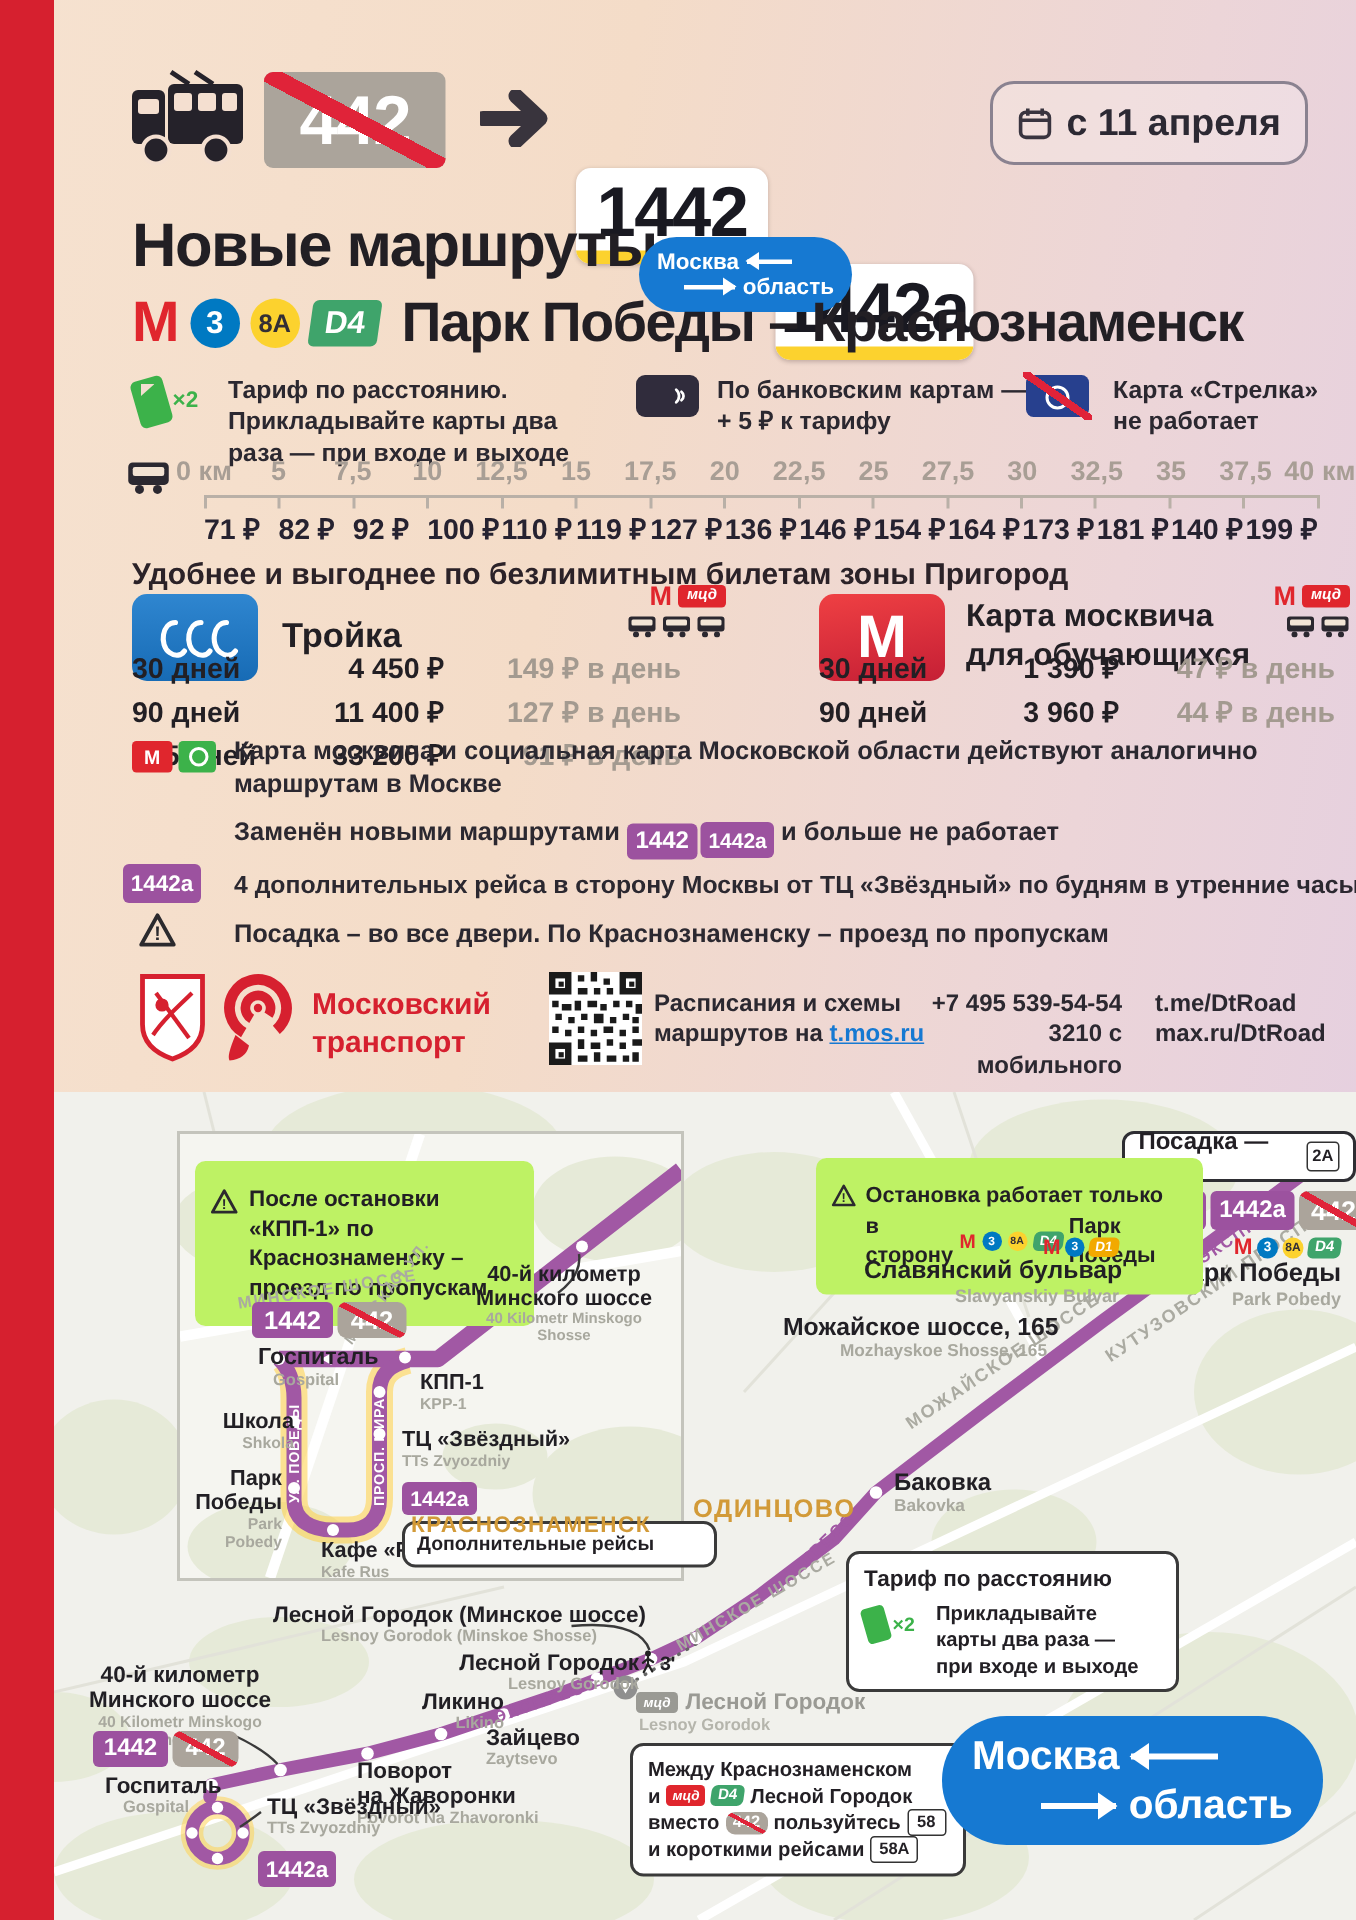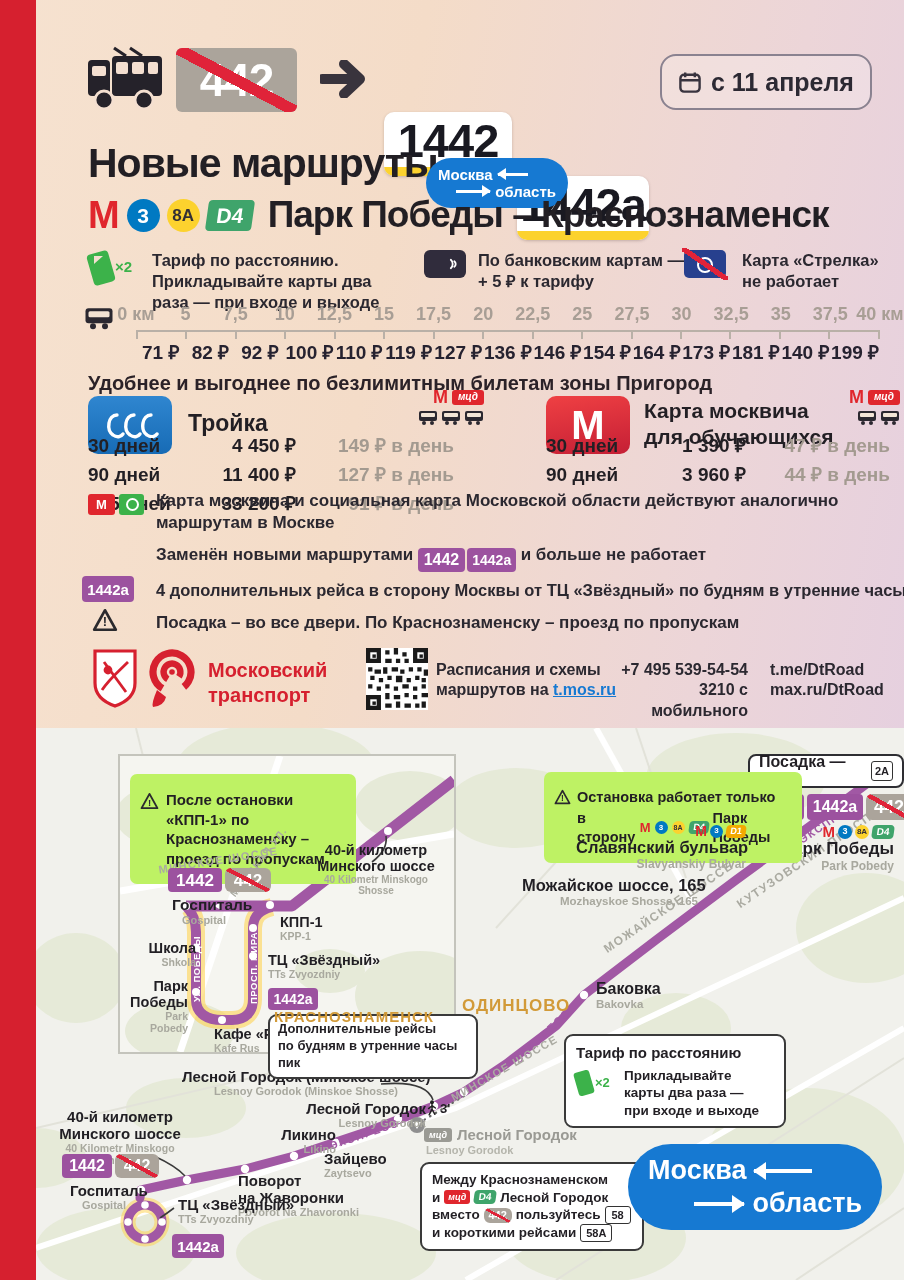--- a/index.html
+++ b/index.html
@@ -35,21 +35,21 @@
   .head-r::after{content:"";position:absolute;right:-1px;top:-5px;border-top:6.5px solid transparent;border-bottom:6.5px solid transparent;border-left:9px solid #fff}
   .big .arrline{height:4px}
   .big .head-l::before{top:-7px;border-top-width:9px;border-bottom-width:9px;border-right-width:13px}
   .big .head-r::after{top:-7px;border-top-width:9px;border-bottom-width:9px;border-left-width:13px}
   
   .kms{display:flex;justify-content:space-between;color:#a89e95;font-weight:bold;font-size:18px}
   .kms span{width:0;display:inline-flex;justify-content:center;white-space:nowrap}
   .ticksrow{display:flex;justify-content:space-between;border-top:2.5px solid #b9b0a7}
   .ticksrow i{width:2px;height:7px;background:#b9b0a7}
   .pricesrow{display:flex}
-  .pricesrow span{flex:1;text-align:center;font-weight:bold;font-size:19px;color:#262230;white-space:nowrap}
+  .pricesrow span{flex:1;text-align:left;font-weight:bold;font-size:19px;color:#262230;white-space:nowrap}
   .prow{display:grid;align-items:baseline;margin-bottom:3px}
   .prow .per{color:#a39a90;font-weight:bold}
   .note-text{font-weight:bold;font-size:17px;color:#2b2830;line-height:1.28}
   
   .map{position:absolute;left:36px;top:728px;width:868px;height:552px;background:#f1f1ec;overflow:hidden}
   .ru{font-weight:bold;color:#211f24;white-space:nowrap}
   .en{color:#a8a89e;white-space:nowrap;font-weight:bold}
   .roadlbl{position:absolute;font-weight:bold;color:#aaaaa1;letter-spacing:1.5px;white-space:nowrap}
   .exp{color:#a158a4}
   .ycall{background:#bef264;border-radius:7px;padding:16px 10px;font-weight:bold;color:#221f24;line-height:1.3}
@@ -670,21 +670,20 @@
         <div class="ru" style="font-size:14.5px">Минского шоссе</div>
         <div class="en" style="font-size:10px;white-space:normal">40 Kilometr Minskogo Shosse</div>
       </div>
       <div class="abs" style="left:148px;top:196px">
         <div class="ru" style="font-size:14.5px">ТЦ «Звёздный»</div>
         <div class="en" style="font-size:10.5px">TTs Zvyozdniy</div>
       </div>
       <div class="abs pb" style="left:148px;top:232px;width:50px;height:22px;font-size:14px">1442а</div>
       <div class="abs wcall" style="left:148px;top:258px;width:190px;font-size:13px;padding:5px 8px;z-index:4">
         <div>Дополнительные рейсы</div>
-          <div>по будням в утренние часы пик</div>
       </div>
 
       <div class="abs" style="left:24px;top:184px;width:52px;text-align:right">
         <div class="ru" style="font-size:14.5px">Школа</div>
         <div class="en" style="font-size:10.5px">Shkola</div>
       </div>
       <div class="abs" style="left:6px;top:222px;width:62px;text-align:right">
         <div class="ru" style="font-size:14.5px">Парк</div>
         <div class="ru" style="font-size:14.5px">Победы</div>
         <div class="en" style="font-size:10.5px;white-space:normal">Park Pobedy</div>

